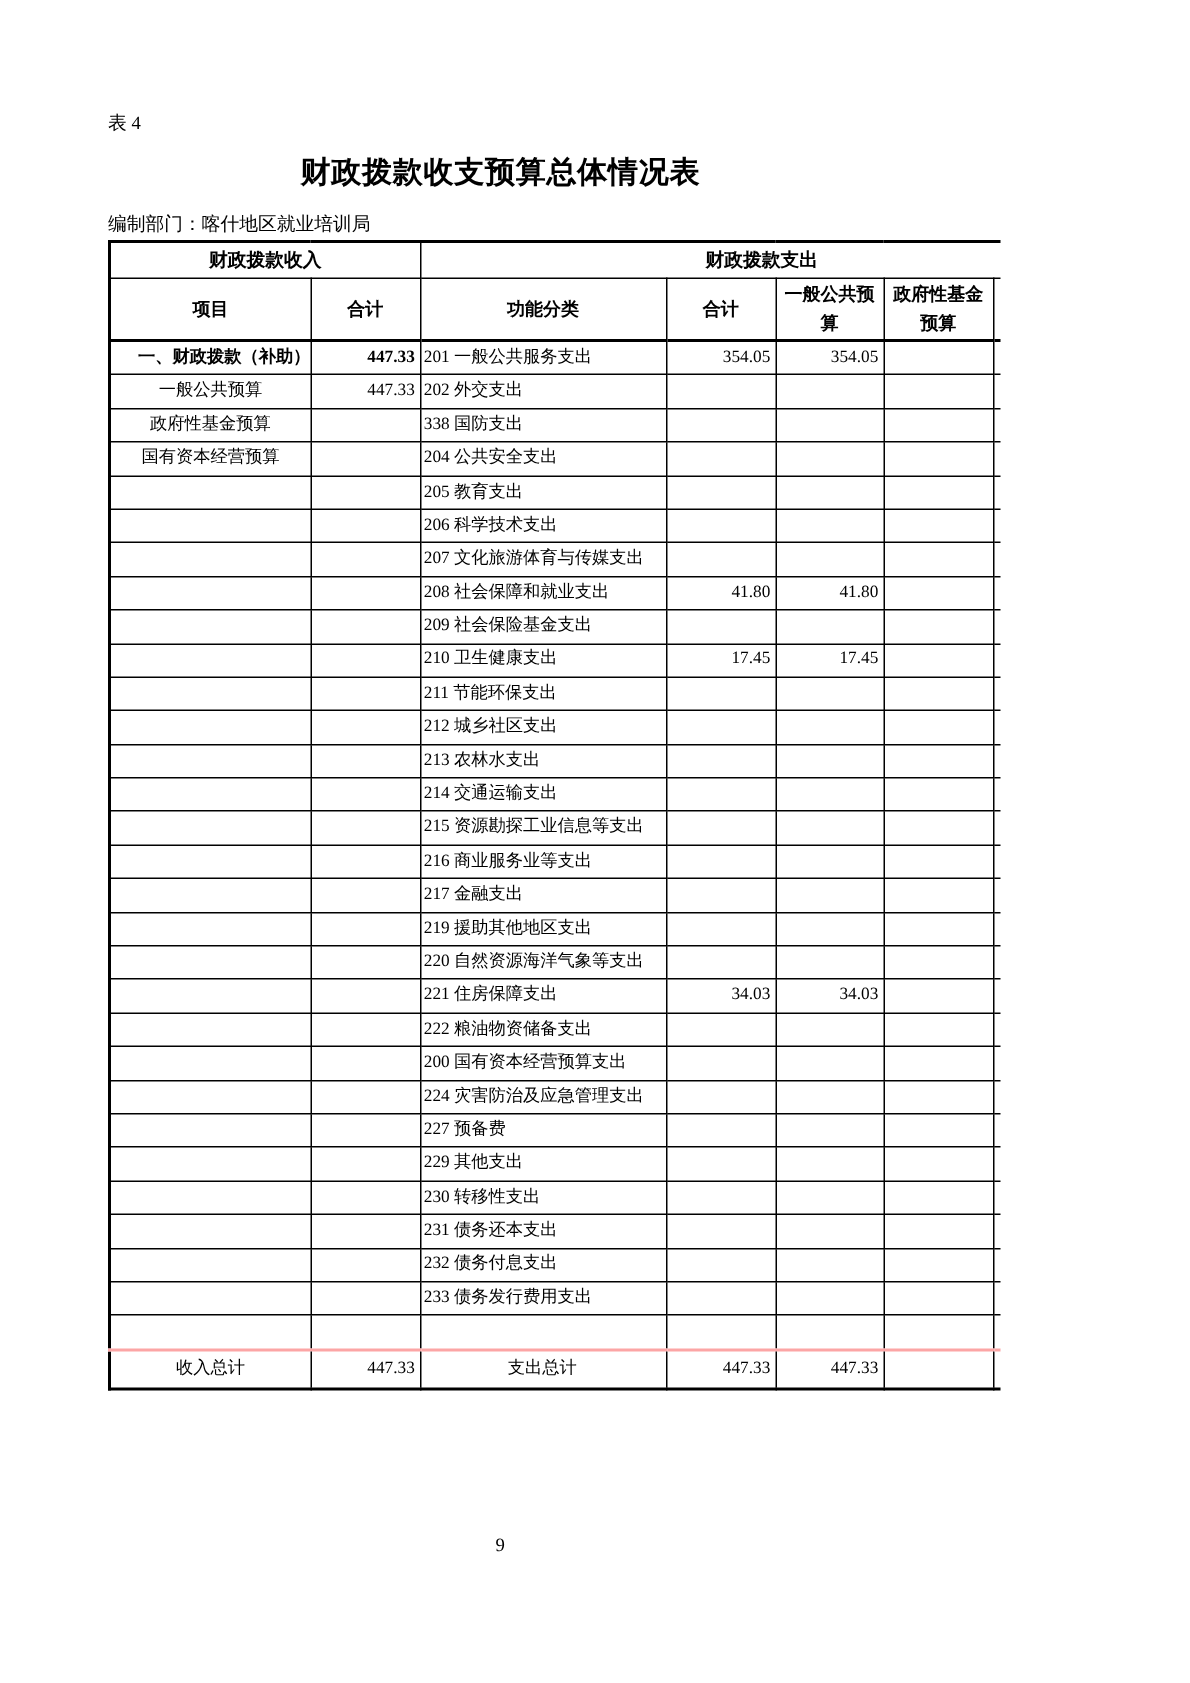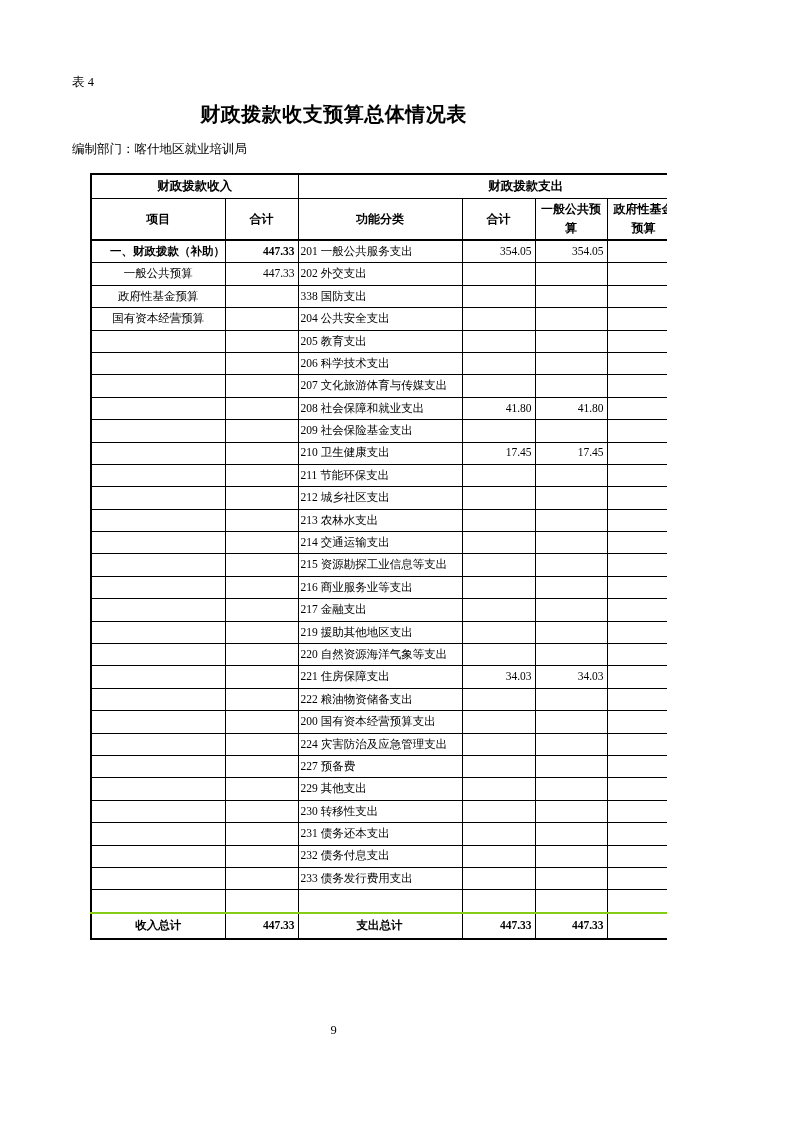--- a/index.html
+++ b/index.html
@@ -39,48 +39,47 @@
     left: 72px;
     top: 141px;
     width: 663px;
     display: flex;
     justify-content: space-between;
     font-size: 12.5px;
   }
   .budget-table {
     position: absolute;
     left: 72px;
-    top: 173px;
+    top: 160px;
     width: 663px;
     border-collapse: collapse;
     table-layout: fixed;
     border: 2px solid #000;
     font-size: 11.5px;
-    margin-left: 18px;
   }
   .budget-table th, .budget-table td {
     border: 1px solid #000;
     padding: 0 3px;
     overflow: hidden;
     white-space: nowrap;
   }
   .budget-table thead th {
     font-weight: bold;
     text-align: center;
     white-space: normal;
   }
   .budget-table thead tr.group-row th { height: 23px; font-size: 12.5px; }
   .budget-table thead tr.col-row th   { height: 40px; font-size: 12px; line-height: 1.55; border-bottom: 2px solid #000; }
   .budget-table tbody td { height: 21.4px; line-height: 1; }
   td.c0 { text-align: center; }
   td.c1, td.c3, td.c4, td.c5, td.c6 { text-align: right; }
   td.c2 { text-align: left; padding-left: 2px; }
   tr.first-row td.c0 { text-align: left; font-weight: bold; padding-left: 18px; }
   tr.first-row td.c1 { font-weight: bold; }
-  tr.total-row td { font-weight: bold; height: 24px; border-top: 2px solid #84cc16; }
+  tr.total-row td { font-weight: normal; height: 24px; border-top: 2px solid #fca5a5; }
   tr.total-row td.c0, tr.total-row td.c2 { text-align: center; }
   .page-number {
     position: absolute;
     left: 0;
     top: 1023px;
     width: 100%;
     text-align: center;
     font-size: 12.5px;
   }
 </style>

